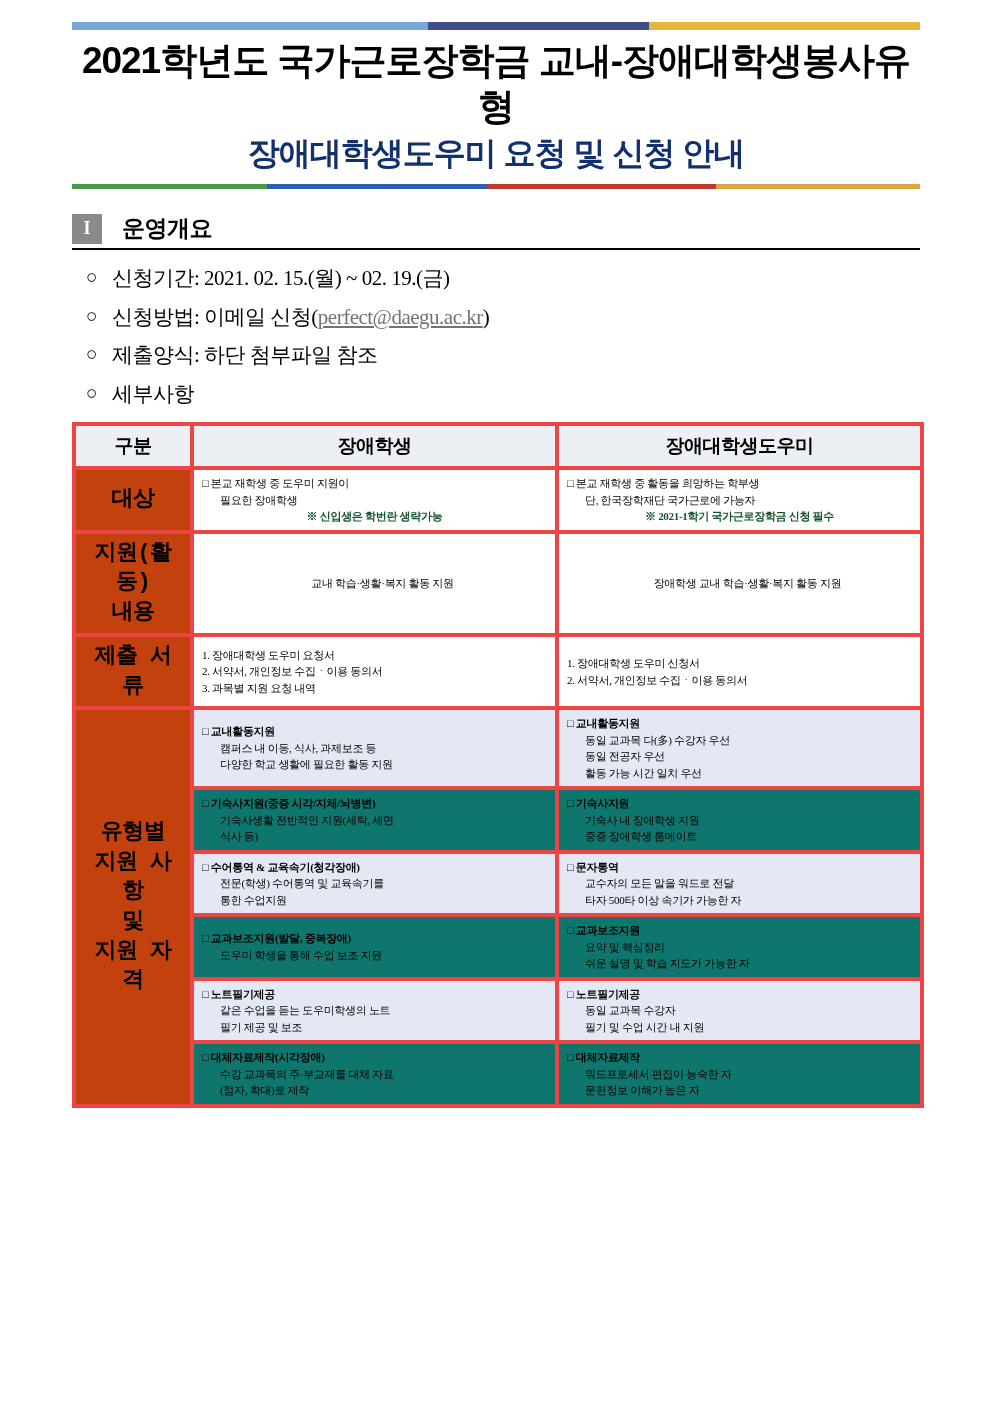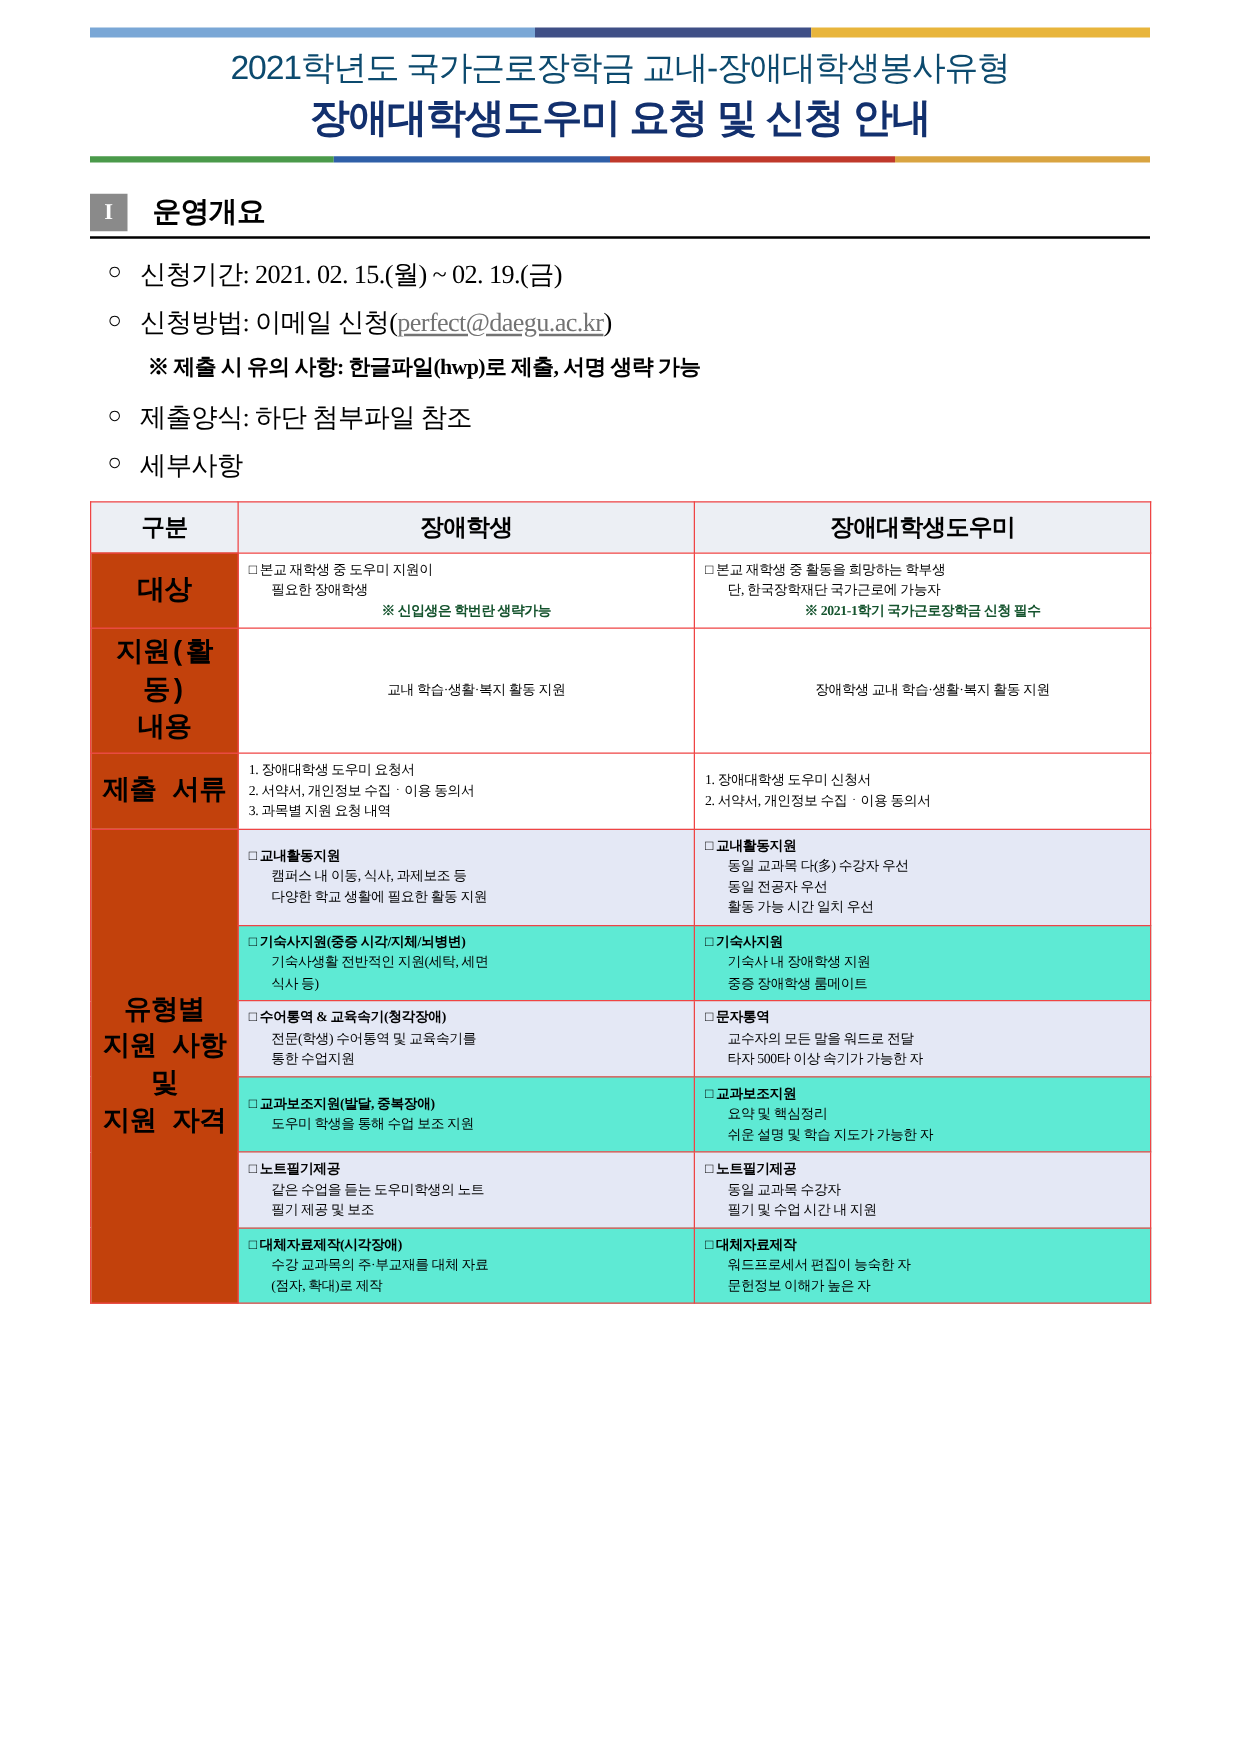--- a/index.html
+++ b/index.html
@@ -34,24 +34,24 @@
   .hb-1 { width: 42%; background: #7aa7d6; }
   .hb-2 { width: 26%; background: #3f4f86; }
   .hb-3 { width: 32%; background: #e8b53c; }
 
   .title-block {
     text-align: center;
     padding-top: 8px;
   }
   .title-line1 {
     font-family: "Liberation Sans", sans-serif;
-    font-weight: normal;
-    font-size: 27px;
+    font-weight: bold;
+    font-size: 37px;
     letter-spacing: -1px;
-    color: #0c4a6e;
+    color: #000000;
     line-height: 1.25;
   }
   .title-line2 {
     font-family: "Liberation Sans", sans-serif;
     font-weight: bold;
     font-size: 32px;
     letter-spacing: -1px;
     color: #12306e;
     line-height: 1.3;
     margin-top: 2px;
@@ -143,21 +143,21 @@
   }
 
   
   table.main {
     border-collapse: collapse;
     width: 848px;
     margin-top: 12px;
     table-layout: fixed;
   }
   table.main td, table.main th {
-    border: 1px solid #ef4444;
+    border: 4px solid #ef4444;
     vertical-align: middle;
     padding: 5px 8px;
   }
   th.col-head {
     background: #eceff4;
     text-align: center;
     font-family: "Liberation Serif", serif;
     font-weight: bold;
     font-size: 19px;
     height: 30px;
@@ -183,21 +183,21 @@
   .chk { font-weight: bold; }
   .ind1 { padding-left: 18px; display: block; }
   .red {
     color: #14532d;
     font-weight: bold;
   }
   .center { text-align: center; }
 
   
   .shade { background: #e4e8f5; }
-  .plain { background: #5eead4; }
+  .plain { background: #0f766e; }
 
   .type-sub td {
     border-left: 1px solid #6d6d6d;
     border-right: 1px solid #6d6d6d;
   }
 </style>
 </head>
 <body>
 
 <div class="page">
@@ -232,21 +232,20 @@
       <span class="mark">○</span>
       <span class="txt">신청기간: 2021. 02. 15.(월) ~ 02. 19.(금)</span>
     </div>
 
     <div class="li">
       <span class="mark">○</span>
       <span class="txt"><span>신청방법: 이메일 신청(</span><a class="link" href="#">perfect@daegu.ac.kr</a><span>)</span></span>
     </div>
 
 
-    <div class="note">※ 제출 시 유의 사항: 한글파일(hwp)로 제출, 서명 생략 가능</div>
 
     <div class="li">
       <span class="mark">○</span>
       <span class="txt">제출양식: 하단 첨부파일 참조</span>
     </div>
 
     <div class="li">
       <span class="mark">○</span>
       <span class="txt">세부사항</span>
     </div>

